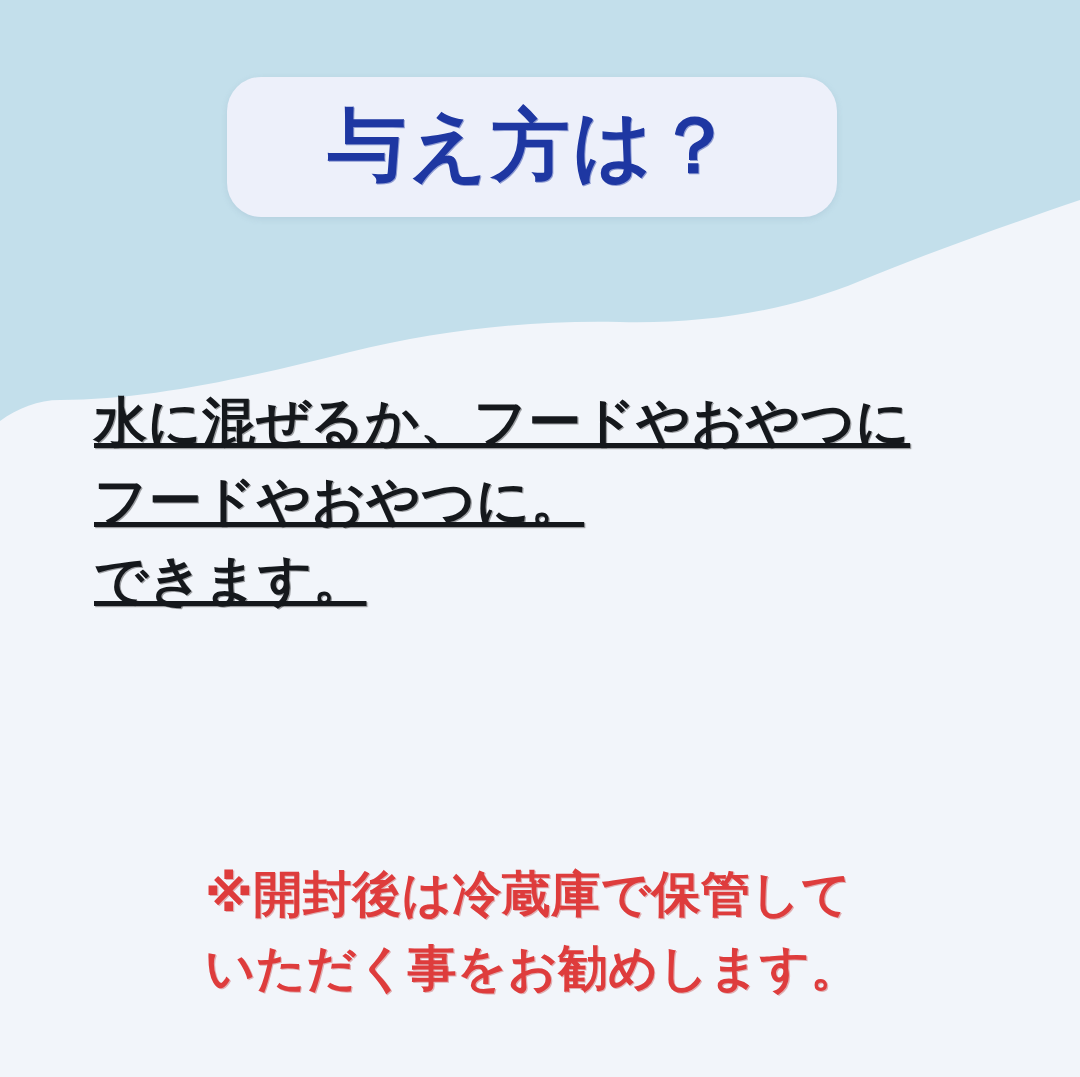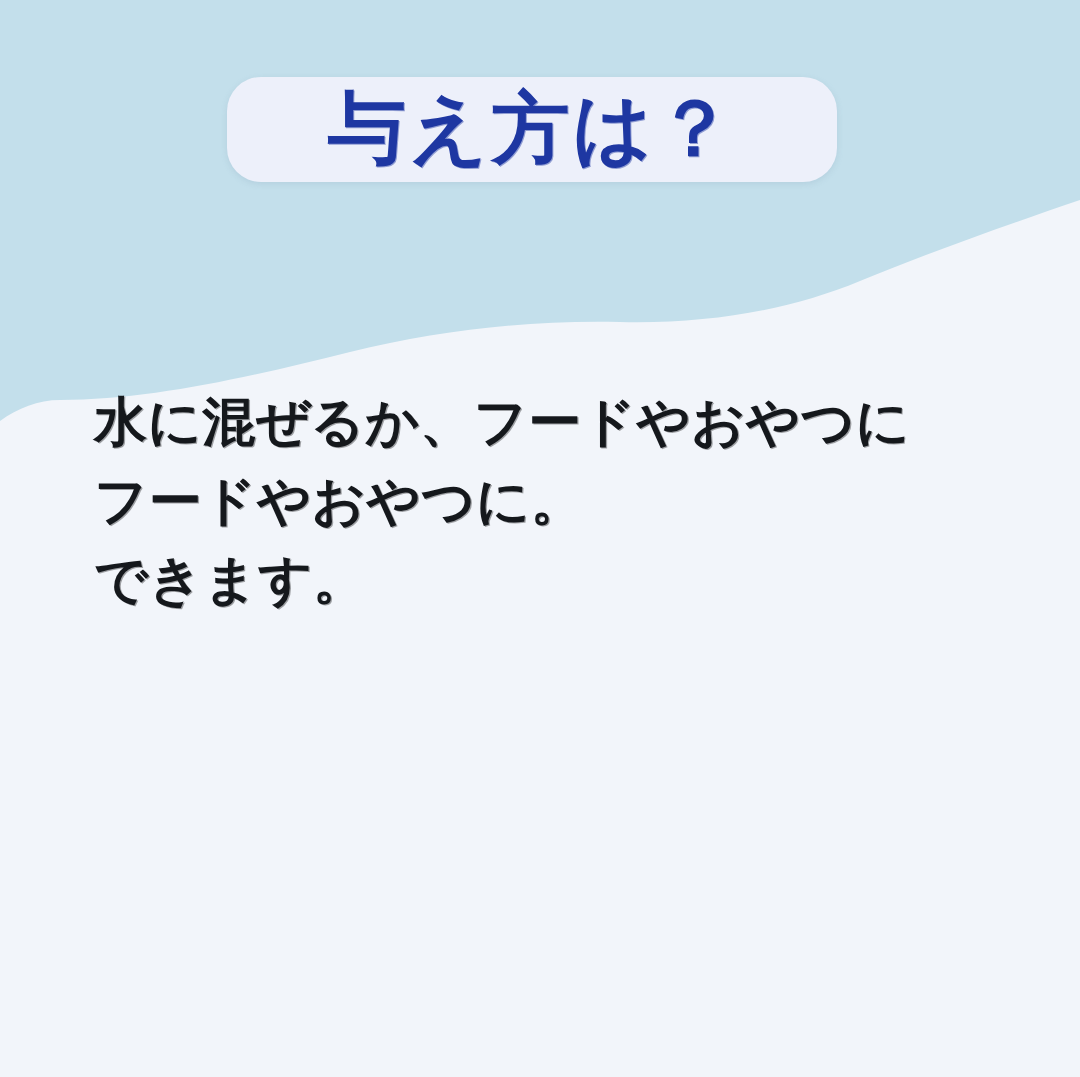--- a/index.html
+++ b/index.html
@@ -31,21 +31,21 @@
     height: 1077px;
     display: block;
   }
 
   
   .title-pill {
     position: absolute;
     left: 227px;
     top: 77px;
     width: 610px;
-    height: 105px;
+    height: 140px;
     background: #edf0fa;
     border-radius: 34px;
     box-shadow: 0 2px 6px rgba(120, 150, 175, 0.20);
     display: flex;
     align-items: center;
     justify-content: center;
     z-index: 3;
   }
 
   .title-text {
@@ -69,20 +69,21 @@
   }
 
   .body-line {
     color: #15181c;
     font-size: 53px;
     line-height: 79px;
     font-weight: bold;
     letter-spacing: 0.5px;
     white-space: nowrap;
     text-shadow: 1.2px 1.2px 0 rgba(0, 0, 0, 0.35);
+    text-decoration: underline;
   }
 
   
   .notice-block {
     position: absolute;
     left: 205px;
     top: 857px;
     width: 850px;
     z-index: 3;
   }
@@ -115,14 +116,18 @@
   <div class="title-pill">
     <span class="title-text">与え方は？</span>
   </div>
 
   <div class="body-block">
     <div class="body-line">水に混ぜるか、フードやおやつに</div>
     <div class="body-line">フードやおやつに。</div>
     <div class="body-line">できます。</div>
   </div>
 
+  <div class="notice-block">
+    <div class="notice-line">※開封後は冷蔵庫で保管して</div>
+    <div class="notice-line">いただく事をお勧めします。</div>
+  </div>
 
 </div>
 
 </body></html>

